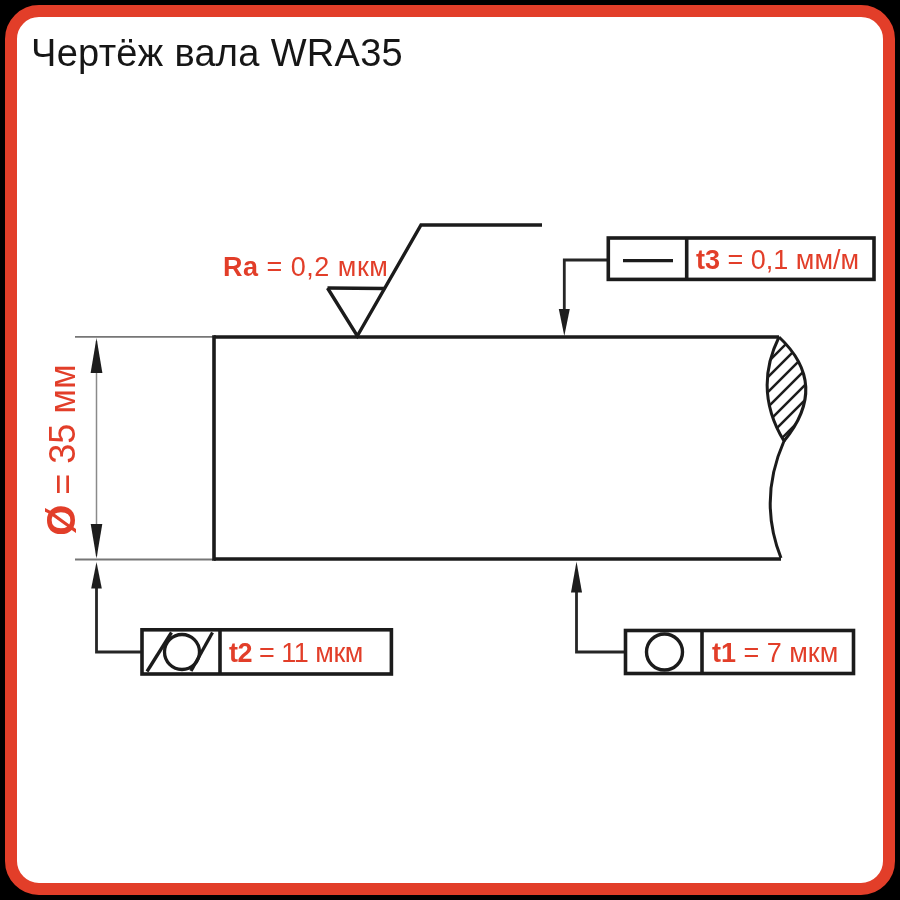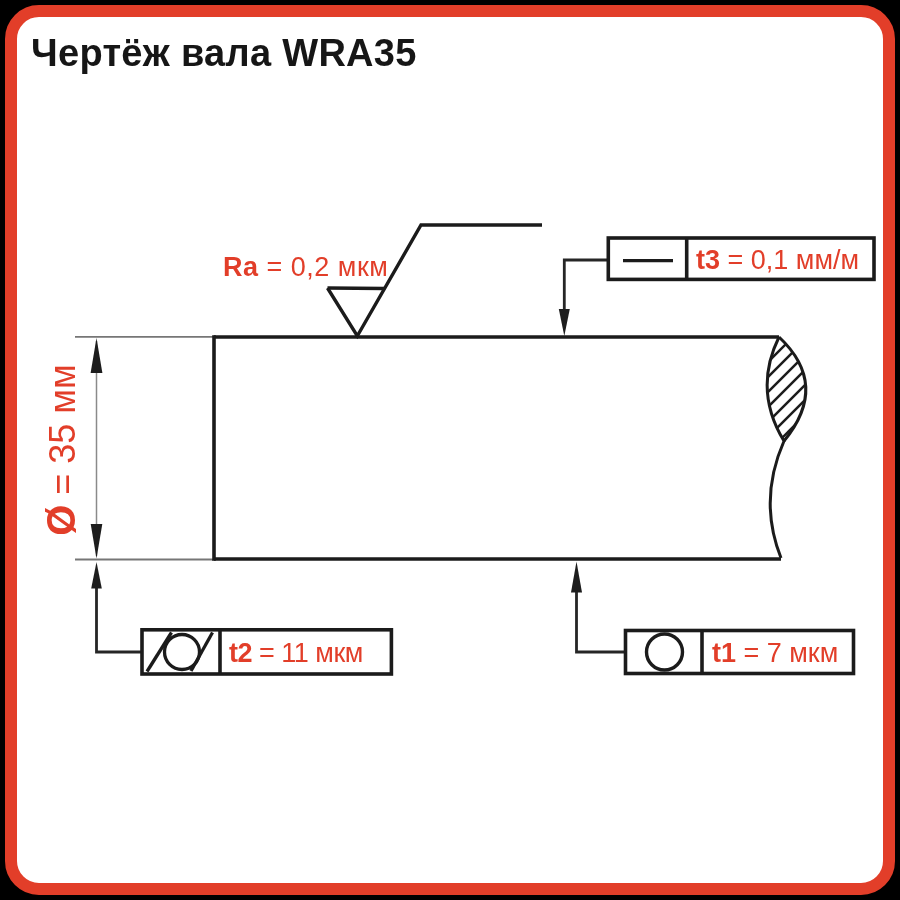--- a/index.html
+++ b/index.html
@@ -1,20 +1,20 @@
 <!DOCTYPE html>
 <html><head>
 <meta charset="utf-8">
 <style>
   html,body{margin:0;padding:0;background:#000;}
   .page{position:relative;width:900px;height:900px;background:#000;overflow:hidden;}
   .card{position:absolute;left:5px;top:5px;width:866px;height:866px;
         border:12px solid #e23e29;border-radius:34px;background:#fff;}
   .title{position:absolute;left:31px;top:34px;
-         font-family:"Liberation Sans",sans-serif;font-weight:bold;
+         font-family:"Liberation Sans",sans-serif;font-weight:normal;
          font-size:38px;line-height:1;color:#161616;letter-spacing:0.3px;}
   svg{position:absolute;left:0;top:0;}
 </style>
 </head>
 <body>
 <div class="page">
   <div class="card"></div>
   <div class="title">Чертёж вала WRA35</div>
   <svg width="900" height="900" viewBox="0 0 900 900" fill="none">
 

